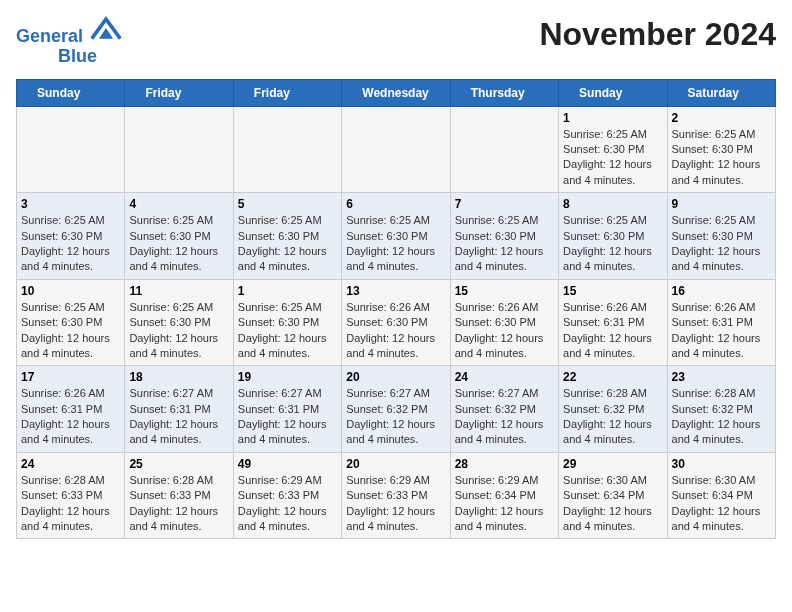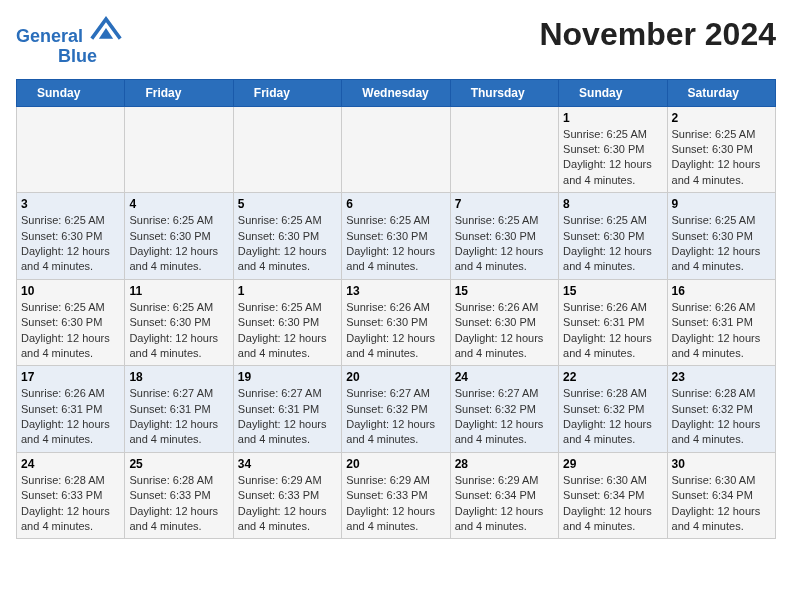--- a/index.html
+++ b/index.html
@@ -284,21 +284,21 @@
 Sunset: 6:33 PM
 Daylight: 12 hours and 4 minutes.</div>
         </td>
         <td>
           <span class="day-num">25</span>
           <div class="day-info" style="white-space: pre-line;">Sunrise: 6:28 AM
 Sunset: 6:33 PM
 Daylight: 12 hours and 4 minutes.</div>
         </td>
         <td>
-          <span class="day-num">34</span>
+          <span class="day-num">49</span>
           <div class="day-info" style="white-space: pre-line;">Sunrise: 6:29 AM
 Sunset: 6:33 PM
 Daylight: 12 hours and 4 minutes.</div>
         </td>
         <td>
           <span class="day-num">20</span>
           <div class="day-info" style="white-space: pre-line;">Sunrise: 6:29 AM
 Sunset: 6:33 PM
 Daylight: 12 hours and 4 minutes.</div>
         </td>

